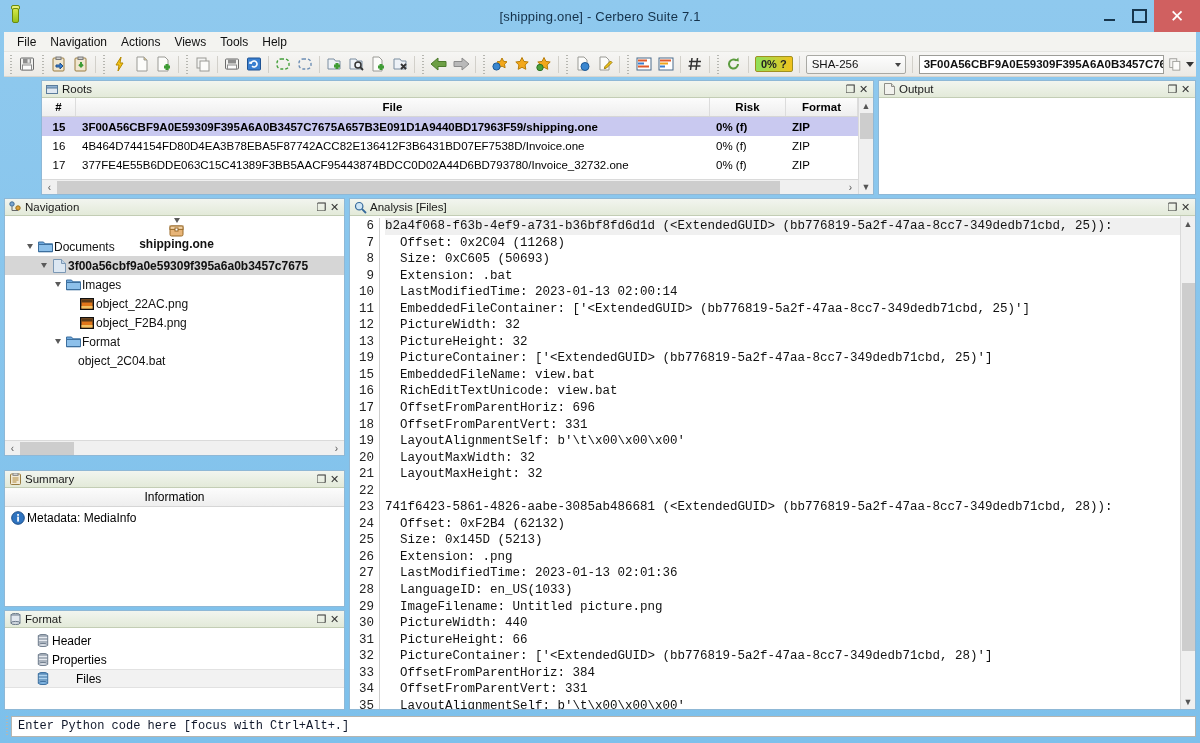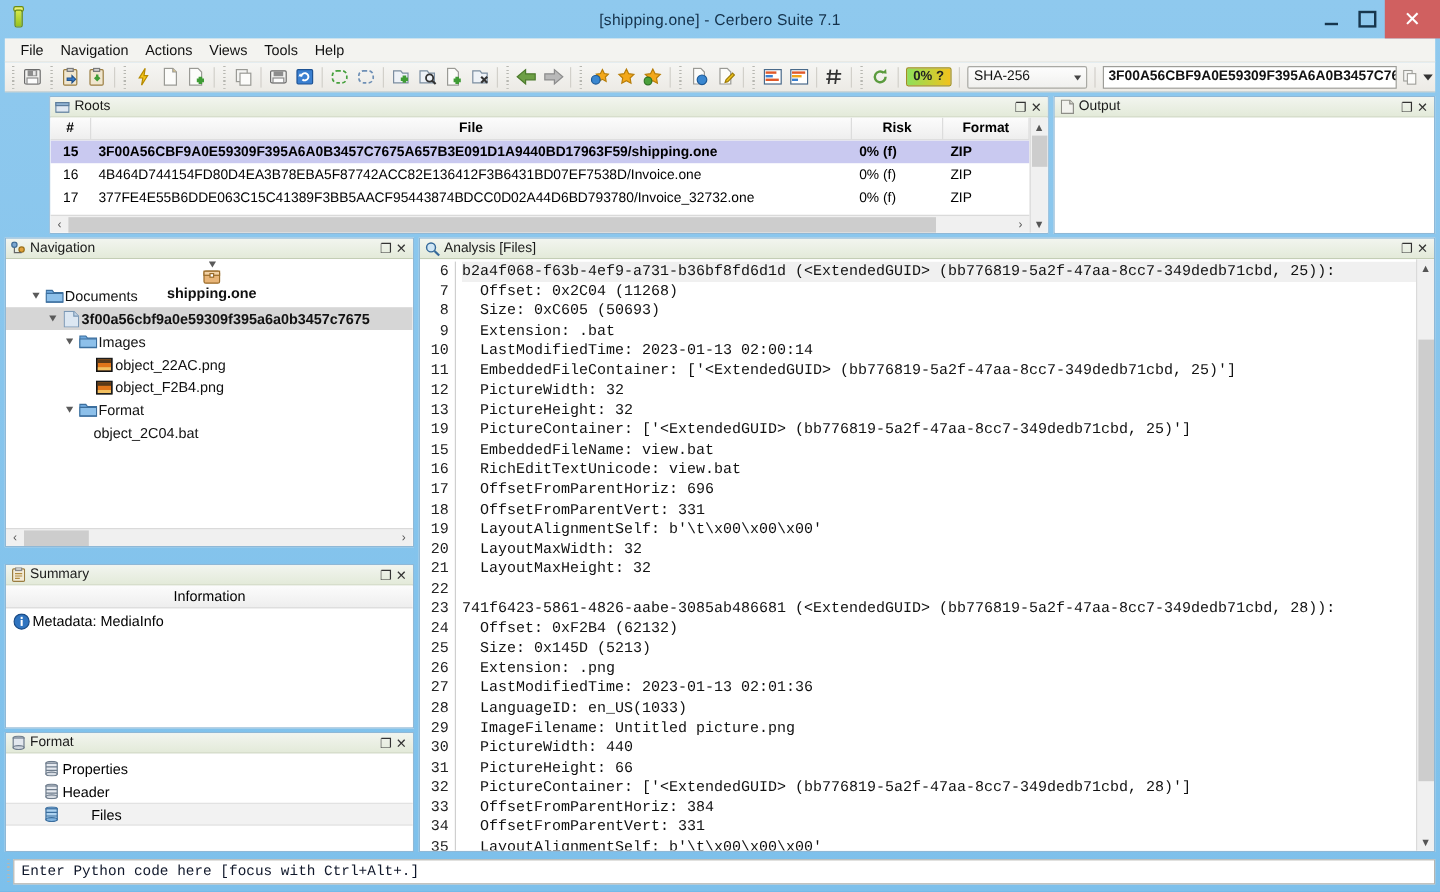--- a/index.html
+++ b/index.html
@@ -733,32 +733,32 @@
           <div class="panel-body" style="flex-direction:column;padding-top:3px;">
             <div class="fmt-row">
               <span class="ic">
                 <svg width="12" height="13" viewBox="0 0 12 13">
                     <ellipse cx="6" cy="2" rx="4.7" ry="1.6" fill="#d7dce3" stroke="#6e7c8c"></ellipse>
                     <rect x="1.3" y="2" width="9.4" height="9" fill="#e6eaf0" stroke="#6e7c8c"></rect>
                     <path d="M1.3 5 h9.4 M1.3 8 h9.4" stroke="#6e7c8c"></path>
                     <ellipse cx="6" cy="11" rx="4.7" ry="1.6" fill="#d7dce3" stroke="#6e7c8c"></ellipse>
                   </svg>
               </span>
-              <span>Properties</span>
+              <span>Header</span>
             </div>
             <div class="fmt-row">
               <span class="ic">
                 <svg width="12" height="13" viewBox="0 0 12 13">
                     <ellipse cx="6" cy="2" rx="4.7" ry="1.6" fill="#d7dce3" stroke="#6e7c8c"></ellipse>
                     <rect x="1.3" y="2" width="9.4" height="9" fill="#e6eaf0" stroke="#6e7c8c"></rect>
                     <path d="M1.3 5 h9.4 M1.3 8 h9.4" stroke="#6e7c8c"></path>
                     <ellipse cx="6" cy="11" rx="4.7" ry="1.6" fill="#d7dce3" stroke="#6e7c8c"></ellipse>
                   </svg>
               </span>
-              <span>Header</span>
+              <span>Properties</span>
             </div>
             <div class="fmt-row sel">
               <span class="ic">
                 <svg width="12" height="13" viewBox="0 0 12 13">
                     <ellipse cx="6" cy="2" rx="4.7" ry="1.6" fill="#7fb3e0" stroke="#3b6e9e"></ellipse>
                     <rect x="1.3" y="2" width="9.4" height="9" fill="#aed3f0" stroke="#3b6e9e"></rect>
                     <path d="M1.3 5 h9.4 M1.3 8 h9.4" stroke="#3b6e9e"></path>
                     <ellipse cx="6" cy="11" rx="4.7" ry="1.6" fill="#7fb3e0" stroke="#3b6e9e"></ellipse>
                   </svg>
               </span>

